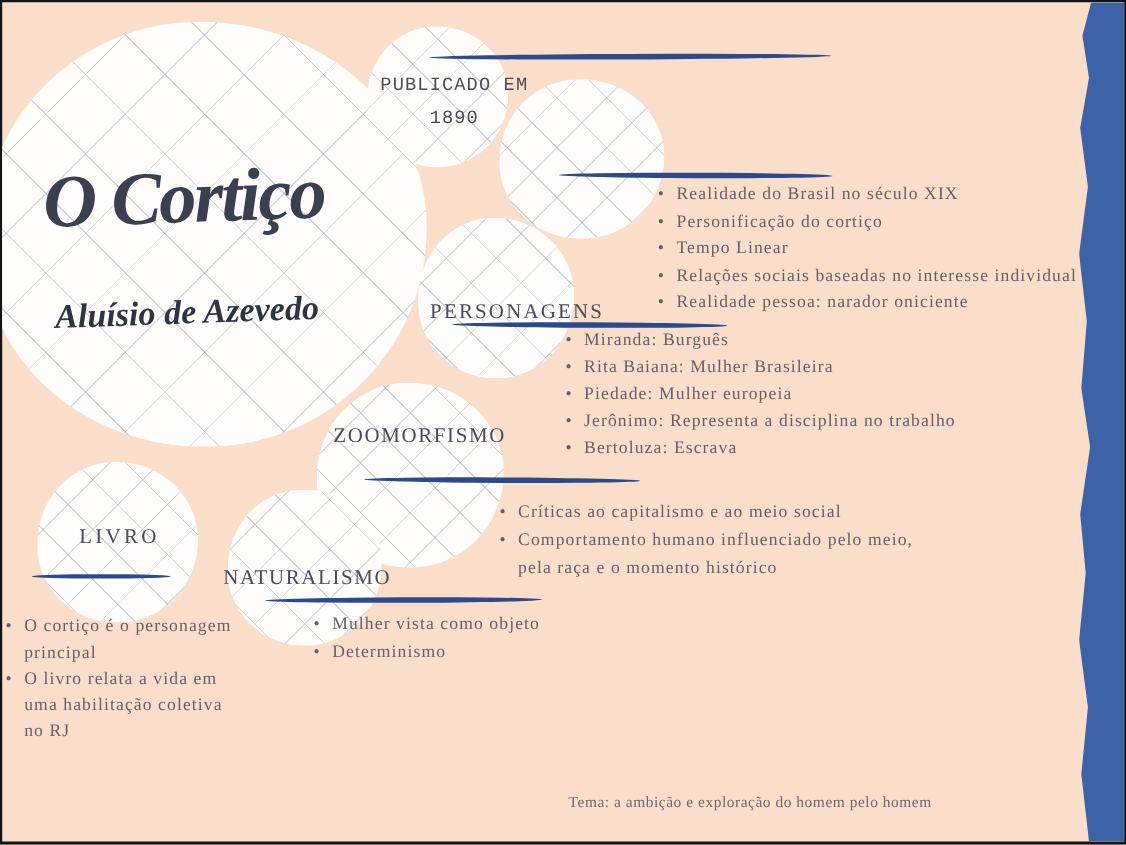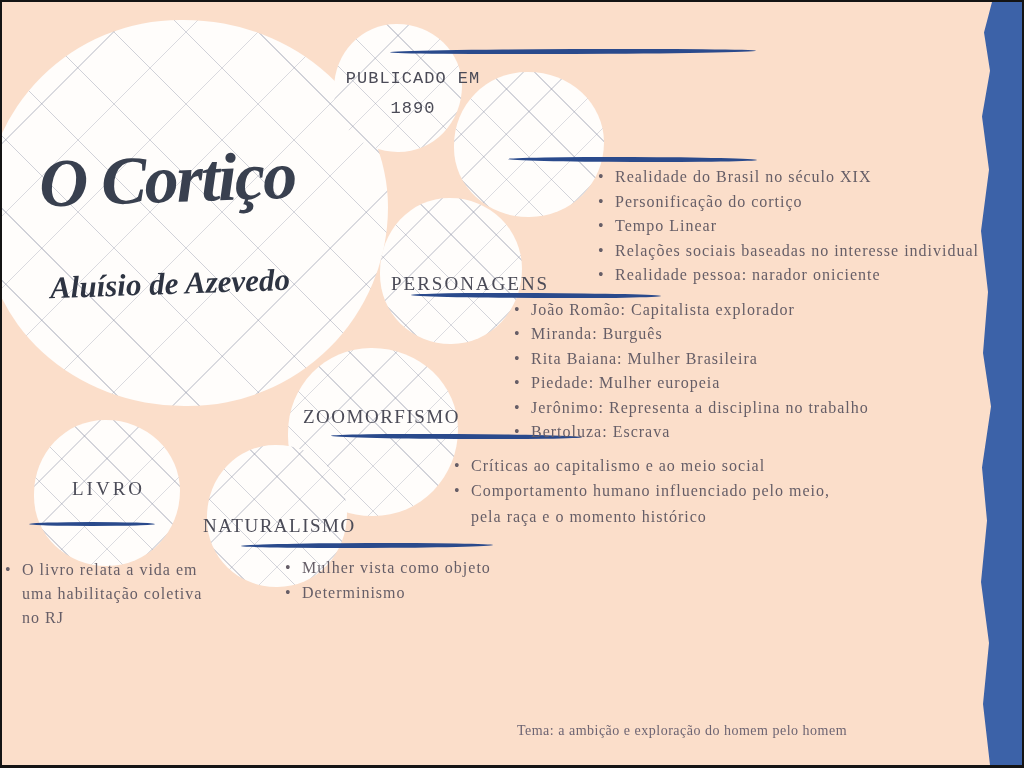--- a/index.html
+++ b/index.html
@@ -62,21 +62,21 @@
     position:absolute;left:18px;top:264px;width:300px;text-align:center;
     font-size:31px;transform:rotate(-2deg);color:#2e3442;
   }
   .heading{
     position:absolute;color:var(--head);font-size:19px;font-weight:400;
     letter-spacing:1.5px;white-space:nowrap;
   }
   .h-publicado{left:330px;top:62px;width:162px;text-align:center;font-size:17px;line-height:30px;letter-spacing:1px;font-family:Liberation Mono, monospace;}
   .h-carac{left:464px;top:119px;}
   .h-pers{left:389px;top:271px;letter-spacing:2px;}
-  .h-zoom{left:301px;top:404px;}
+  .h-zoom{left:301px;top:384px;}
   .h-livro{left:70px;top:476px;letter-spacing:3px;}
   .h-nat{left:201px;top:513px;}
   
   .mk-list{position:absolute;list-style:none;color:var(--body);font-size:16px;letter-spacing:1px;}
   .mk-item{position:relative;padding-left:17px;}
   .mk-item .mk-line:first-child::before{
     content:"\2022";position:absolute;left:0;color:var(--body);
   }
   .l-carac{left:596px;top:163px;width:410px;line-height:24.6px;}
   .l-pers{left:512px;top:296px;width:420px;line-height:24.4px;}
@@ -132,23 +132,20 @@
         <div class="mk-line">Relações sociais baseadas no interesse individual</div>
       </li>
       <li class="mk-item">
         <div class="mk-line">Realidade pessoa: narador oniciente</div>
       </li>
     </ul>
 
   <div class="heading h-pers">PERSONAGENS</div>
   <ul class="mk-list l-pers">
       <li class="mk-item">
-        <div class="mk-line">João Romão: Capitalista explorador</div>
-      </li>
-      <li class="mk-item">
         <div class="mk-line">Miranda: Burguês</div>
       </li>
       <li class="mk-item">
         <div class="mk-line">Rita Baiana: Mulher Brasileira</div>
       </li>
       <li class="mk-item">
         <div class="mk-line">Piedade: Mulher europeia</div>
       </li>
       <li class="mk-item">
         <div class="mk-line">Jerônimo: Representa a disciplina no trabalho</div>
@@ -165,20 +162,24 @@
       </li>
       <li class="mk-item">
         <div class="mk-line">Comportamento humano influenciado pelo meio,</div>
         <div class="mk-line">pela raça e o momento histórico</div>
       </li>
     </ul>
 
   <div class="heading h-livro">LIVRO</div>
   <ul class="mk-list l-livro">
       <li class="mk-item">
+        <div class="mk-line">O cortiço é o personagem</div>
+        <div class="mk-line">principal</div>
+      </li>
+      <li class="mk-item">
         <div class="mk-line">O livro relata a vida em</div>
         <div class="mk-line">uma habilitação coletiva</div>
         <div class="mk-line">no RJ</div>
       </li>
     </ul>
 
   <div class="heading h-nat">NATURALISMO</div>
   <ul class="mk-list l-nat">
       <li class="mk-item">
         <div class="mk-line">Mulher vista como objeto</div>

